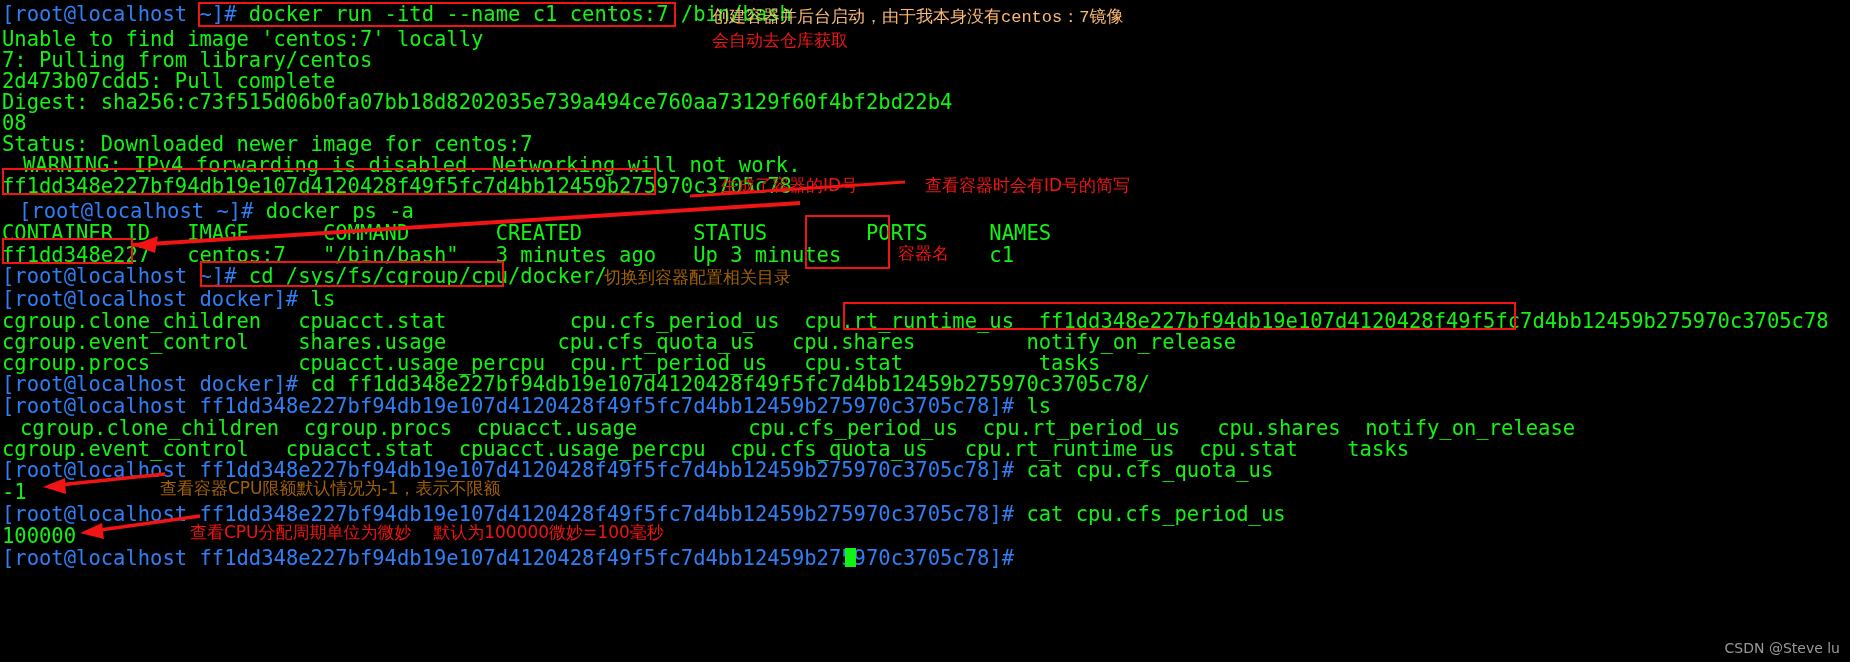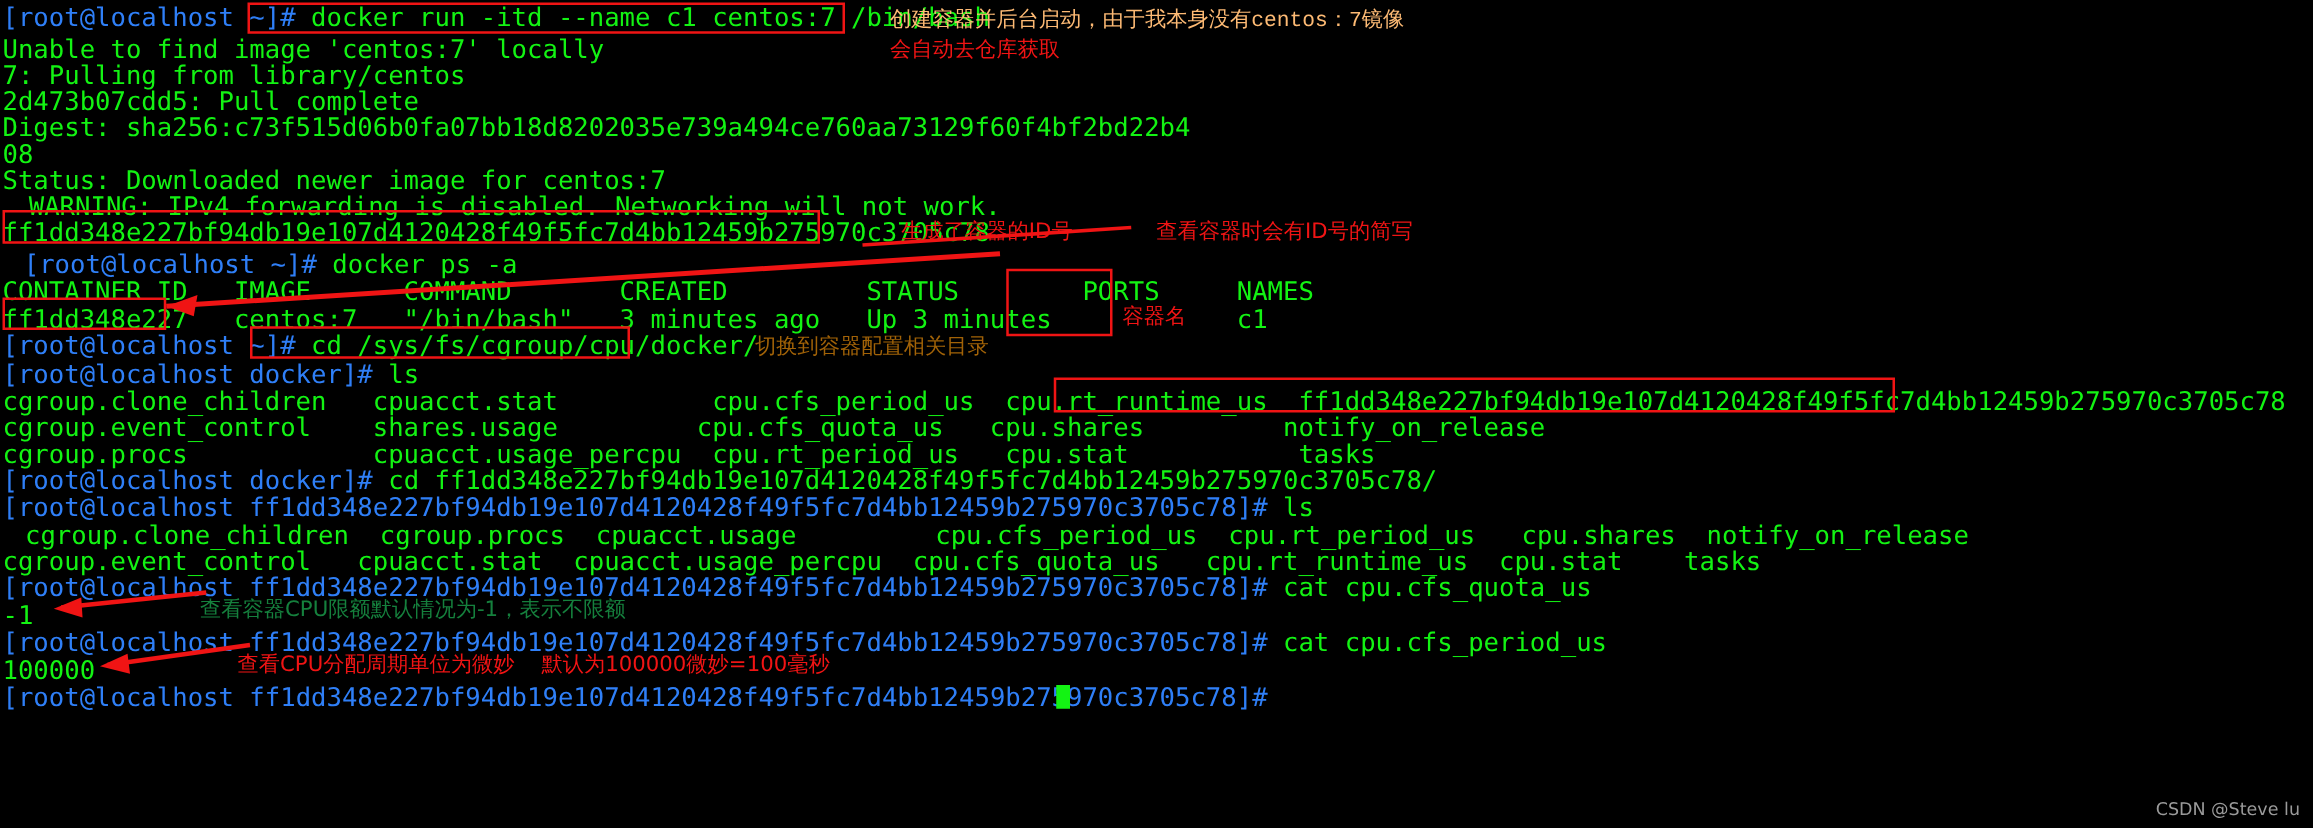--- a/index.html
+++ b/index.html
@@ -112,21 +112,21 @@
       <div class="box" style="left: 843px; top: 302px; width: 673px; height: 28px; border-color: rgb(240, 20, 20);"></div>
     </div>
 
   <div id="anno-texts">
       <div class="anno" style="left: 712px; top: 7px; color: #fdba74; font-family: Liberation Mono, monospace;">创建容器并后台启动，由于我本身没有centos：7镜像</div>
       <div class="anno" style="left: 712px; top: 30px; color: rgb(240, 20, 20);">会自动去仓库获取</div>
       <div class="anno" style="left: 697px; top: 175px; color: rgb(240, 20, 20); padding-left: 24px;">生成了容器的ID号</div>
       <div class="anno" style="left: 925px; top: 175px; color: rgb(240, 20, 20);">查看容器时会有ID号的简写</div>
       <div class="anno" style="left: 898px; top: 243px; color: rgb(240, 20, 20);">容器名</div>
       <div class="anno" style="left: 604px; top: 267px; color: #a16207;">切换到容器配置相关目录</div>
-      <div class="anno" style="left: 160px; top: 478px; color: #15803d;">查看容器CPU限额默认情况为-1，表示不限额</div>
+      <div class="anno" style="left: 160px; top: 478px; color: #a16207;">查看容器CPU限额默认情况为-1，表示不限额</div>
       <div class="anno" style="left: 190px; top: 522px; color: rgb(240, 20, 20);">查看CPU分配周期单位为微妙    默认为100000微妙=100毫秒</div>
     </div>
 
   <svg class="arrow" style="left:0; top:195px; width:900px; height:60px;" viewBox="0 0 900 60">
     <line x1="133" y1="50" x2="800" y2="8" stroke="#f01414" stroke-width="4"></line>
     <polygon points="133,50 158,41 155,58" fill="#f01414"></polygon>
   </svg>
 
   <svg class="arrow" style="left:690px; top:180px; width:250px; height:20px;" viewBox="0 0 250 20">
     <line x1="0" y1="16" x2="215" y2="2" stroke="#f01414" stroke-width="3"></line>

